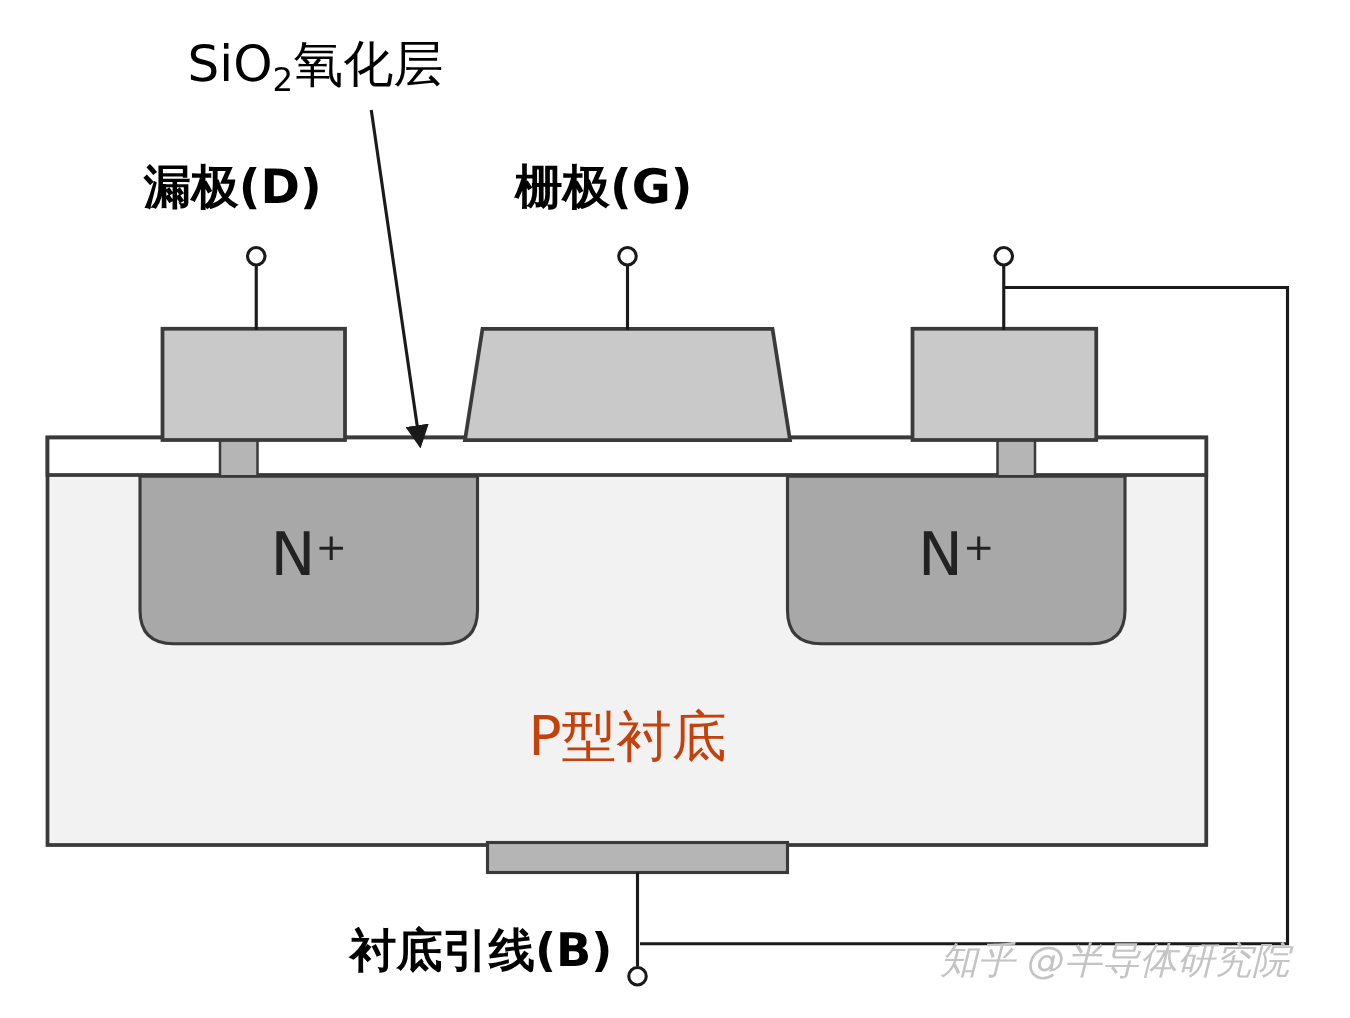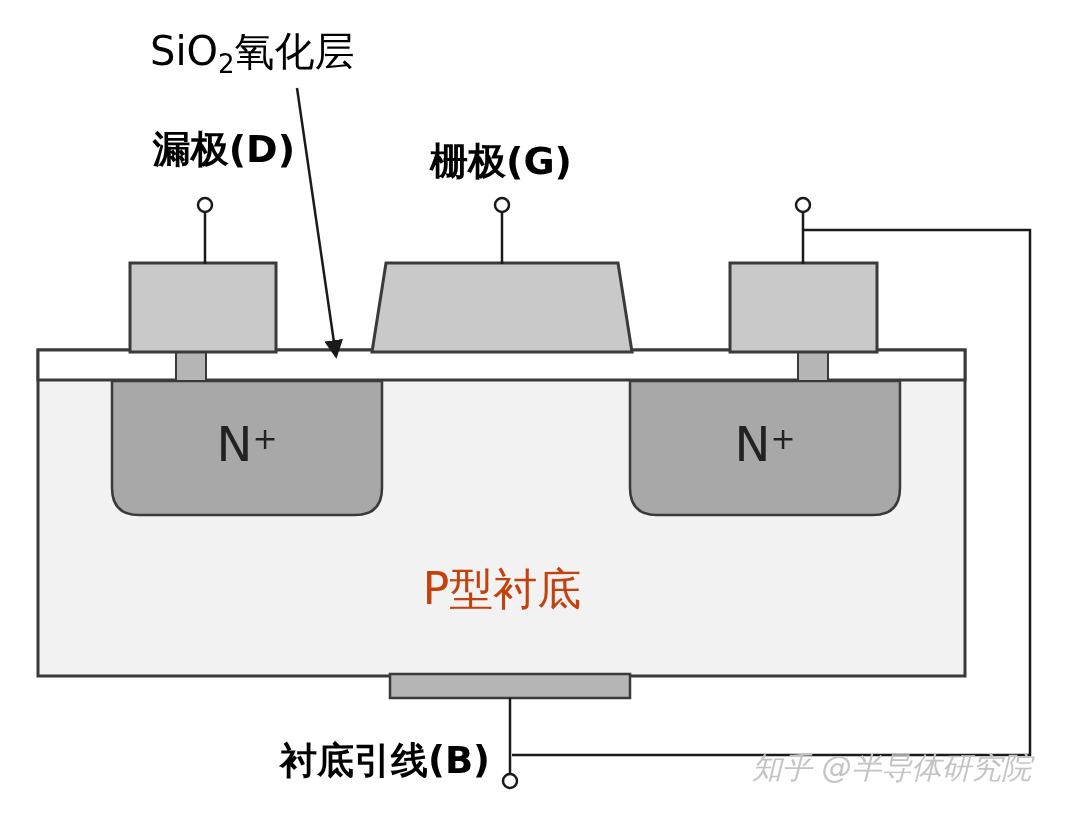--- a/index.html
+++ b/index.html
@@ -50,26 +50,26 @@
     font-size:40px;
     font-weight:400;
   }
   .lbl-oxide sub{
     font-size:26px;
     vertical-align:-8px;
   }
   .lbl-electrode{
     top:124px;
     width:180px;
-    text-align:right;
+    text-align:left;
     font-size:38px;
     font-weight:700;
   }
   .lbl-drain{left:115px;}
-  .lbl-gate{left:392px;margin-top:12px;}
+  .lbl-gate{left:412px;}
   .lbl-source{left:732px;}
   .lbl-n{
     top:416px;
     width:110px;
     text-align:center;
     font-size:48px;
     font-weight:400;
     color:#222;
   }
   .lbl-n sup{

